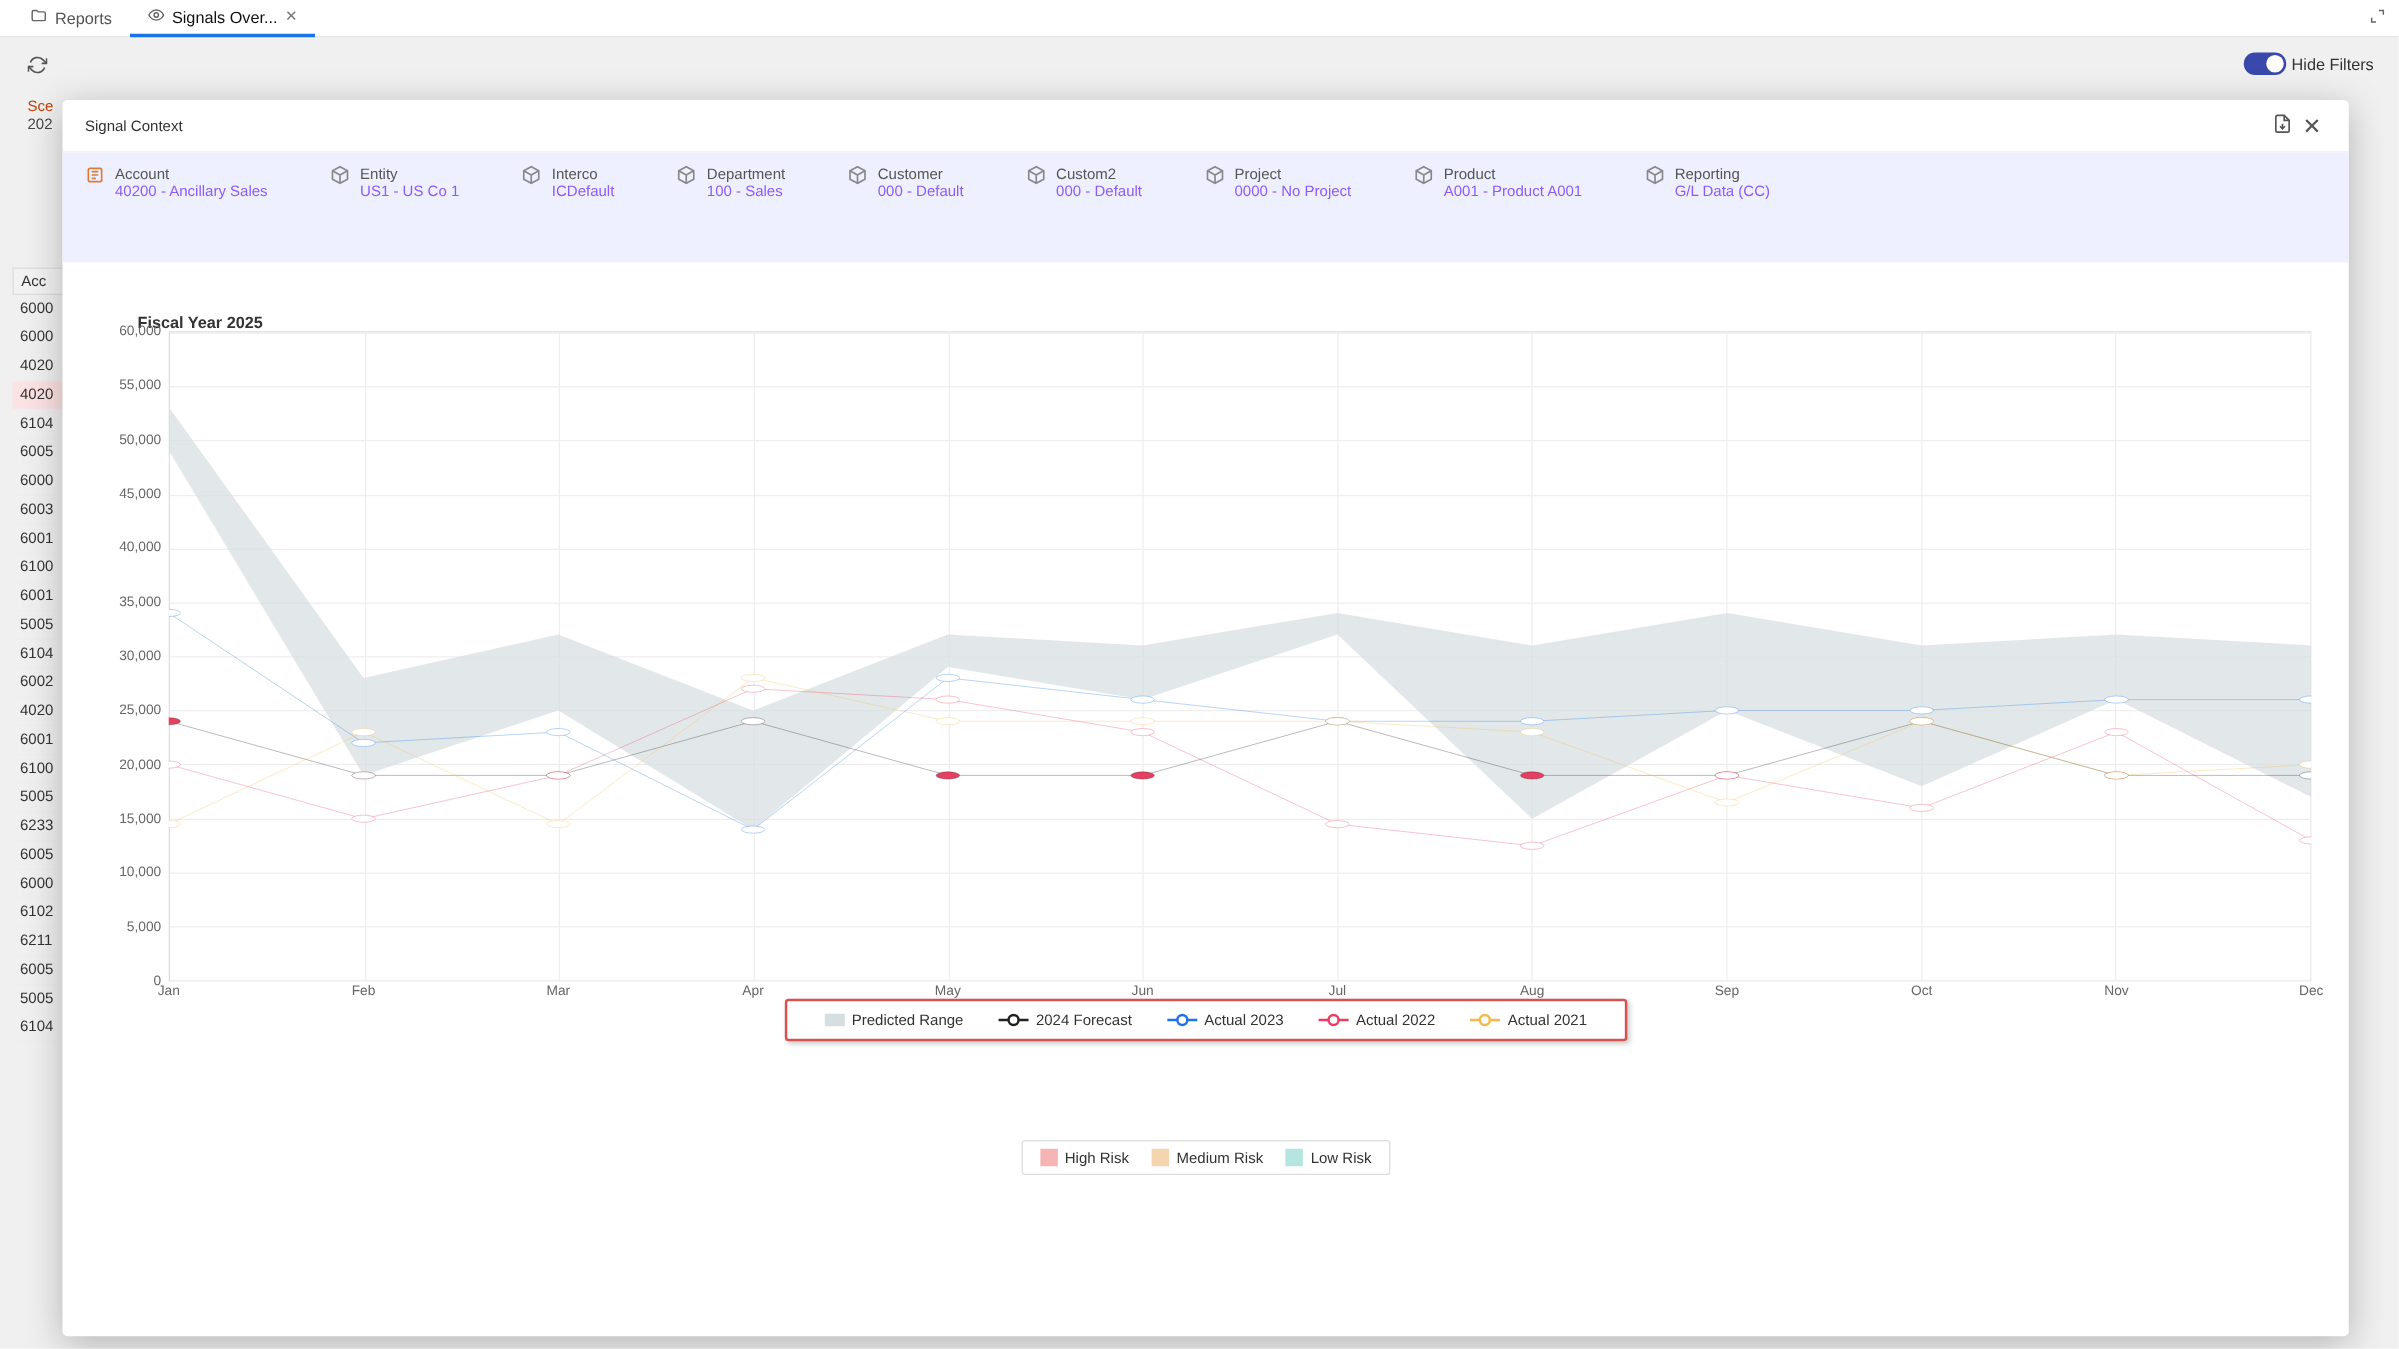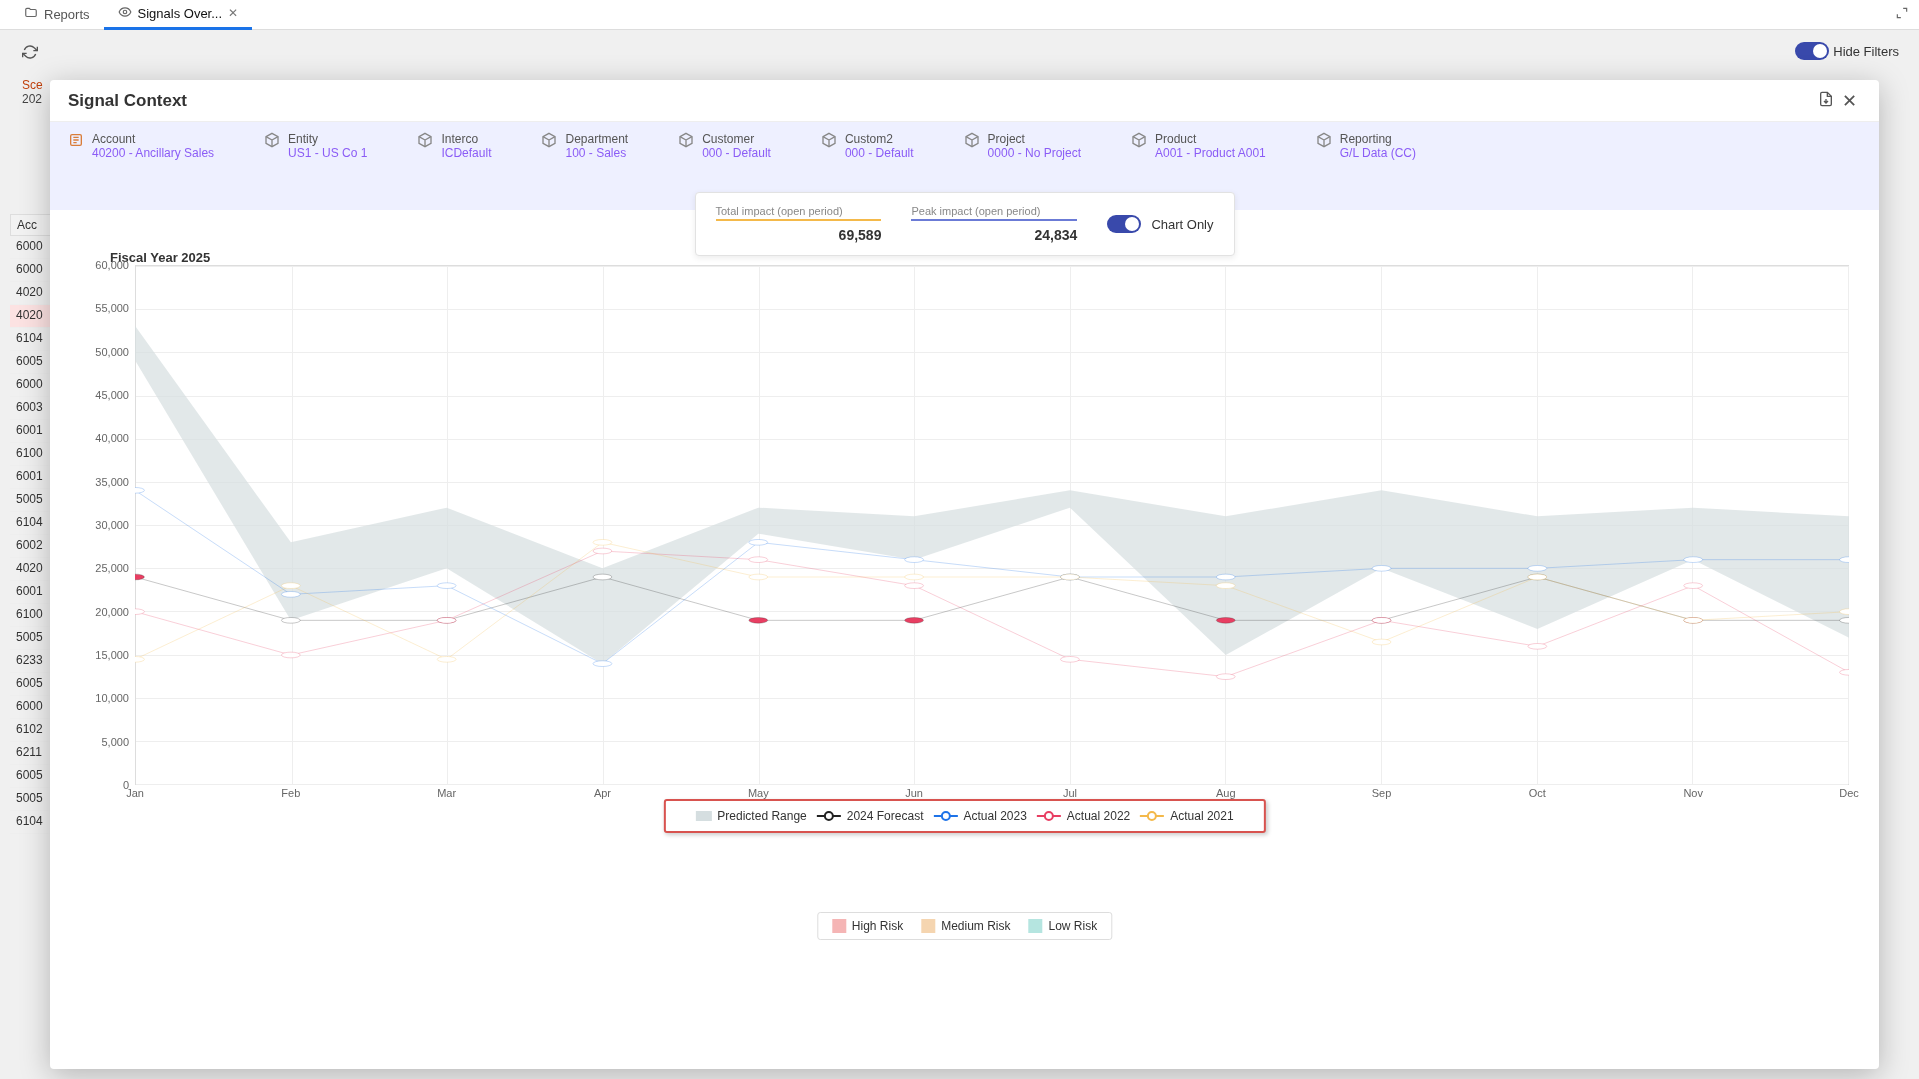--- a/index.html
+++ b/index.html
@@ -16,21 +16,21 @@
   .refresh-ic { position: absolute; top: 14px; left: 22px; color: #555; cursor: pointer; }
   .bg-side-label { position: absolute; top: 48px; left: 22px; font-size: 12px; color: #c2410c; }
   .bg-side-val { position: absolute; top: 62px; left: 22px; font-size: 12px; color: #444; }
   .bg-table { position: absolute; top: 184px; left: 10px; width: 50px; font-size: 12px; color: #333; }
   .bg-table .hdr { background: #f2f2f2; border: 1px solid #ddd; padding: 3px 6px; }
   .bg-table .row { padding: 3px 6px; border-bottom: 1px solid #eee; height: 23px; }
   .bg-table .row.hi { background: #fce2e2; }
   
   .modal { position: absolute; left: 50px; top: 50px; right: 40px; bottom: 10px; background: #fff; border-radius: 4px; box-shadow: 0 6px 30px rgba(0,0,0,.25); display: flex; flex-direction: column; }
   .modal-head { height: 42px; display: flex; align-items: center; padding: 0 18px; border-bottom: 1px solid #eee; }
-  .modal-title { font-size: 17px; font-weight: 700; }
+  .modal-title { font-size: 12px; font-weight: 400; }
   .modal-head .spacer { flex: 1; }
   .modal-head .ic { color: #555; cursor: pointer; padding: 4px; }
   
   .dimbar { background: #eef0ff; padding: 10px 18px 50px 18px; display: flex; gap: 50px; position: relative; }
   .dim { display: flex; gap: 8px; align-items: flex-start; }
   .dim .cube { width: 16px; height: 16px; display: inline-block; }
   .dim .lbl { font-size: 12px; color: #555; }
   .dim .val { font-size: 12px; color: #8b5cf6; }
   
   .kpicard { position: absolute; left: 50%; top: 112px; transform: translateX(-50%); width: 540px; background: #fff; border: 1px solid #e2e2e2; border-radius: 4px; box-shadow: 0 2px 6px rgba(0,0,0,.08); display: flex; align-items: center; padding: 12px 20px; gap: 30px; z-index: 5; }
@@ -46,21 +46,21 @@
   .chartwrap { flex: 1; padding: 40px 30px 20px 30px; position: relative; }
   .chart-title { font-size: 13px; font-weight: 700; margin-left: 30px; }
   .plot { position: relative; width: 100%; height: 540px; }
   .yaxis { position: absolute; left: 0; top: 0; bottom: 20px; width: 55px; }
   .ytick { position: absolute; right: 6px; font-size: 11px; color: #666; transform: translateY(-50%); }
   .grid { position: absolute; left: 55px; right: 0; top: 0; bottom: 20px; border: 1px solid #ddd; }
   .gline { position: absolute; left: 0; right: 0; border-top: 1px solid #eee; }
   .vline { position: absolute; top: 0; bottom: 0; border-left: 1px solid #eee; }
   .xticks { position: absolute; left: 55px; right: 0; bottom: 0; height: 18px; }
   .xtick { position: absolute; font-size: 11px; color: #666; transform: translateX(-50%); }
-  .legend { position: absolute; left: 50%; transform: translateX(-50%); bottom: -28px; border: 2px solid #d8534f; border-radius: 3px; box-shadow: 2px 2px 4px rgba(0,0,0,.2); padding: 8px 30px; display: flex; gap: 10px; align-items: center; font-size: 12px; background: #fff; }
+  .legend { position: absolute; left: 50%; transform: translateX(-50%); bottom: -28px; border: 2px solid #d8534f; border-radius: 3px; box-shadow: 2px 2px 4px rgba(0,0,0,.2); padding: 8px 30px; display: flex; gap: 28px; align-items: center; font-size: 12px; background: #fff; }
   .legend .item { display: flex; align-items: center; gap: 6px; }
   .sw-area { width: 16px; height: 10px; background: #d5dee0; }
   .sw-line { width: 24px; height: 2px; position: relative; }
   .sw-line::after { content:""; width:6px; height:6px; border:2px solid currentColor; border-radius:50%; background:#fff; position:absolute; left:50%; top:50%; transform:translate(-50%,-50%); }
   .risk-legend { position: absolute; left: 50%; transform: translateX(-50%); bottom: -135px; border: 1px solid #ddd; border-radius: 3px; padding: 6px 14px; display: flex; gap: 18px; font-size: 12px; align-items: center; }
   .risk-legend .sw { width: 14px; height: 14px; display: inline-block; }
   svg.overlay { position: absolute; left: 55px; right: 0; top: 0; bottom: 20px; width: calc(100% - 55px); height: calc(100% - 20px); }
 </style>
 </head>
 <body>
@@ -237,36 +237,20 @@
               <path d="M12 2l9 5v10l-9 5-9-5V7l9-5z"></path>
               <path d="M12 22V12M12 12l9-5M12 12L3 7"></path>
             </svg></span>
           <div>
             <div class="lbl">Reporting</div>
             <div class="val">G/L Data (CC)</div>
           </div>
         </div>
       </div>
 
-    <div class="kpicard">
-      <div class="kpi kl1">
-        <div class="kl">Total impact (open period)</div>
-        <div class="kv">69,589</div>
-      </div>
-      <div class="kpi kl2">
-        <div class="kl">Peak impact (open period)</div>
-        <div class="kv">24,834</div>
-      </div>
-      <div class="tog">
-        <div class="toggle">
-            <div class="knob"></div>
-          </div>
-        <span>Chart Only</span>
-      </div>
-    </div>
 
     <div class="chartwrap">
       <div class="chart-title">Fiscal Year 2025</div>
       <div class="plot" id="plot">
         <div class="yaxis" id="yaxis">
             <div class="ytick" style="top: 100%;">0</div>
             <div class="ytick" style="top: 91.6667%;">5,000</div>
             <div class="ytick" style="top: 83.3333%;">10,000</div>
             <div class="ytick" style="top: 75%;">15,000</div>
             <div class="ytick" style="top: 66.6667%;">20,000</div>

